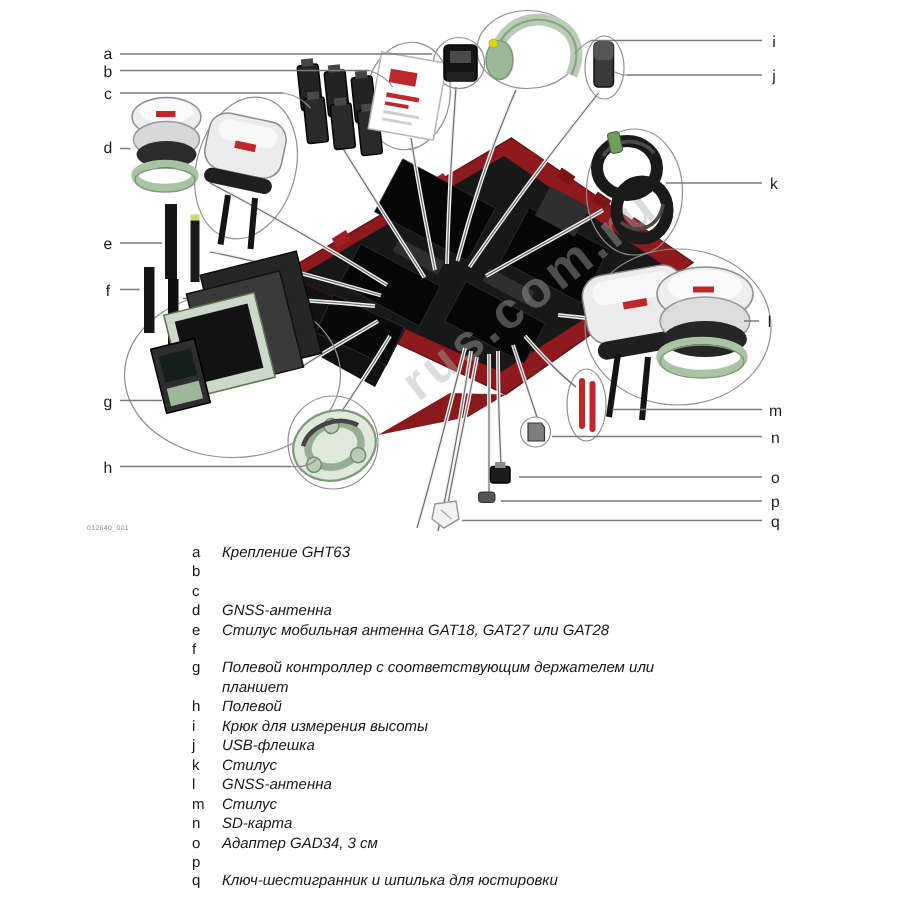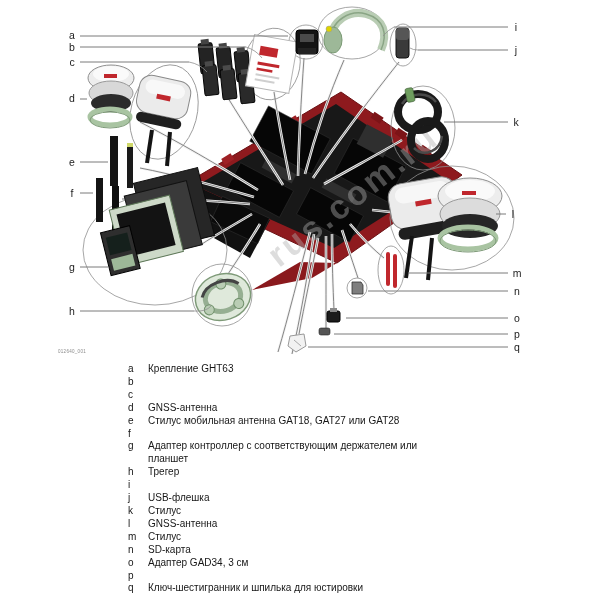--- a/index.html
+++ b/index.html
@@ -9,21 +9,21 @@
   .leader-casing{stroke:#f2f2f2;stroke-width:2.6;fill:none;}
   .leader-core{stroke:#6a6a6a;stroke-width:.8;fill:none;}
   .label-line{stroke:#7a7a7a;stroke-width:1;}
   .outline{stroke:#8f8f8f;stroke-width:.8;fill:none;}
   .connector{stroke:#8f8f8f;stroke-width:.8;fill:none;}
   .watermark{font:bold 34px "Liberation Sans",sans-serif;fill:#b0b0b0;opacity:.42;letter-spacing:3px;}
   .figure-id{position:absolute;left:58px;top:349px;font-size:4.5px;color:#8a8a8a;letter-spacing:.3px;}
   .legend{position:absolute;left:128px;top:363px;width:366px;color:#161616;}
   .legend-row{display:flex;align-items:flex-start;font-size:10px;line-height:12.9px;}
   .legend-letter{flex:0 0 20px;}
-  .legend-text{max-width:312px;}
+  .legend-text{max-width:312px;font-style:italic;}
 </style>
 </head>
 <body>
 
 <div class="page">
 
 <svg class="diagram-svg" width="600" height="362" viewBox="0 0 600 362">
 
   <defs>
     <g id="leaders">
@@ -312,28 +312,29 @@
       </div>
   <div class="legend-row">
         <span class="legend-letter">e</span>
         <span class="legend-text">Стилус мобильная антенна GAT18, GAT27 или GAT28</span>
       </div>
   <div class="legend-row">
         <span class="legend-letter">f</span>
       </div>
   <div class="legend-row">
         <span class="legend-letter">g</span>
-        <span class="legend-text">Адаптер контроллер с соответствующим держателем или планшет</span>
+        <span class="legend-text">Полевой контроллер с соответствующим держателем или планшет</span>
       </div>
   <div class="legend-row">
         <span class="legend-letter">h</span>
-        <span class="legend-text">Трегер</span>
+        <span class="legend-text">Полевой</span>
       </div>
   <div class="legend-row">
         <span class="legend-letter">i</span>
+        <span class="legend-text">Крюк для измерения высоты</span>
       </div>
   <div class="legend-row">
         <span class="legend-letter">j</span>
         <span class="legend-text">USB-флешка</span>
       </div>
   <div class="legend-row">
         <span class="legend-letter">k</span>
         <span class="legend-text">Стилус</span>
       </div>
   <div class="legend-row">

